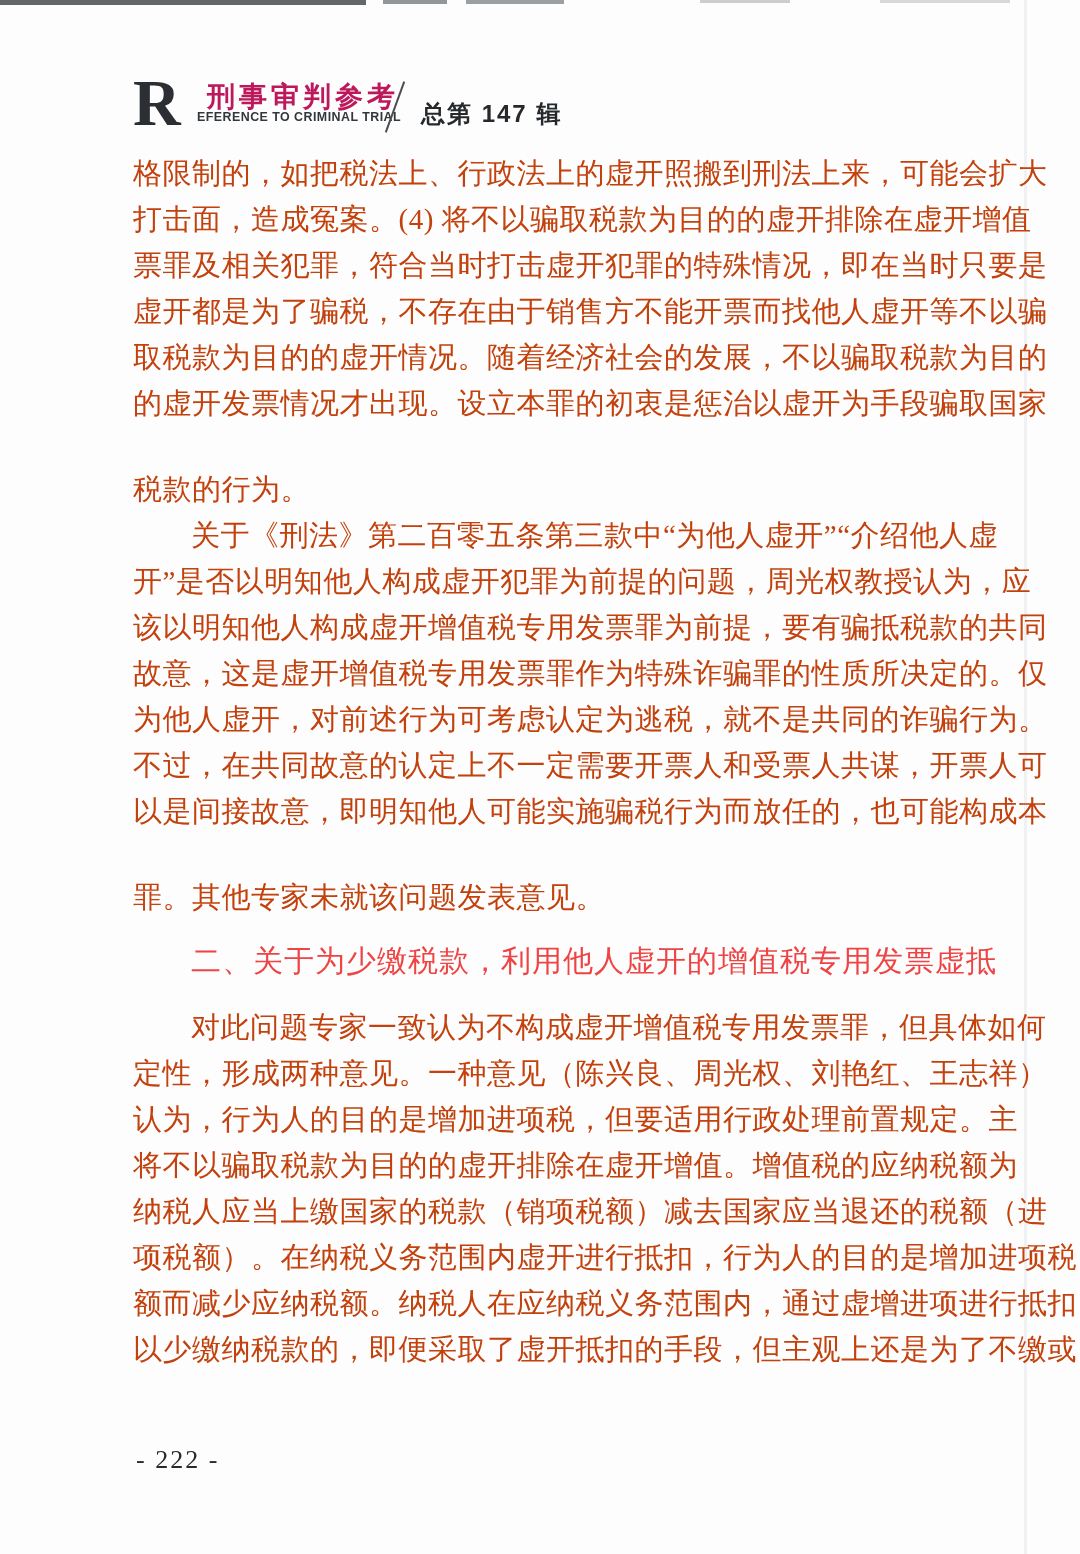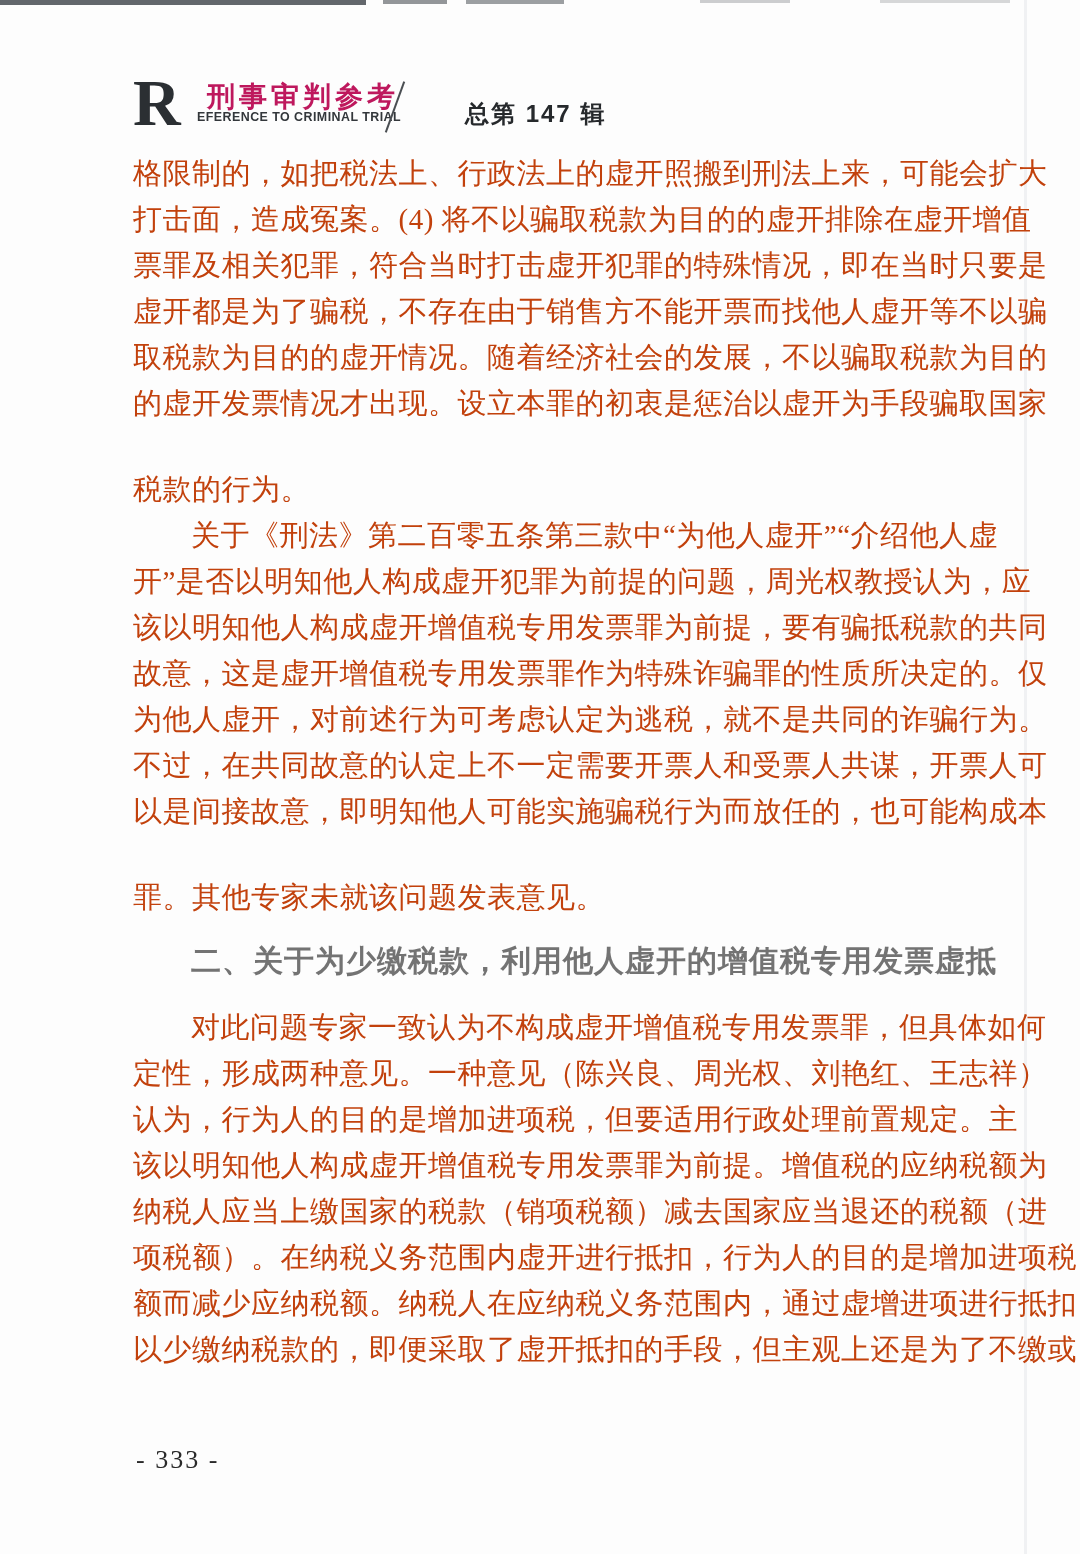--- a/index.html
+++ b/index.html
@@ -43,40 +43,40 @@
   .brand-slash{
     position:absolute;left:247px;top:4px;width:30px;height:52px;
   }
   .brand-slash::before{
     content:"";position:absolute;left:14px;top:0;width:2px;height:54px;
     background:#4a4e52;transform:rotate(20deg);
   }
   .brand-issue{
     position:absolute;left:288px;top:22px;
     font-family:"Liberation Sans","DejaVu Sans",sans-serif;
-    font-weight:bold;font-size:24px;letter-spacing:2px;color:#26292c;white-space:nowrap;margin-left:44px;
+    font-weight:bold;font-size:24px;letter-spacing:2px;color:#26292c;white-space:nowrap;
   }
 
   
   .main{position:absolute;left:133px;top:150px;width:818px;}
   .line{
     font-size:29px;
     line-height:46px;
     height:46px;
     letter-spacing:.5px;
     text-align:justify;
     text-align-last:justify;
     white-space:nowrap;
     color:#c2410c;
   }
   .line.short{text-align-last:left;margin-top:40px;}
   .line.indent{padding-left:58px;}
   .heading{
     font-family:"Liberation Sans","DejaVu Sans",sans-serif;
-    font-weight:bold;color:#737373;
+    font-weight:normal;color:#ef4444;
     margin-top:16px;margin-bottom:18px;
   }
   .heading .hline{
     font-size:30px;line-height:50px;height:50px;
     letter-spacing:1px;text-align:left;text-align-last:left;white-space:nowrap;
   }
   .heading .hline.indent{padding-left:58px;}
 
   .page-number{
     position:absolute;left:136px;top:1445px;
@@ -128,24 +128,24 @@
     </div>
 
     <div class="heading">
       <div class="hline indent">二、关于为少缴税款，利用他人虚开的增值税专用发票虚抵</div>
     </div>
 
     <div>
       <div class="line indent">对此问题专家一致认为不构成虚开增值税专用发票罪，但具体如何</div>
       <div class="line">定性，形成两种意见。一种意见（陈兴良、周光权、刘艳红、王志祥）</div>
       <div class="line">认为，行为人的目的是增加进项税，但要适用行政处理前置规定。主</div>
-      <div class="line">该以明知他人构成虚开增值税专用发票罪为前提。增值税的应纳税额为</div>
+      <div class="line">将不以骗取税款为目的的虚开排除在虚开增值。增值税的应纳税额为</div>
       <div class="line">纳税人应当上缴国家的税款（销项税额）减去国家应当退还的税额（进</div>
       <div class="line">项税额）。在纳税义务范围内虚开进行抵扣，行为人的目的是增加进项税</div>
       <div class="line">额而减少应纳税额。纳税人在应纳税义务范围内，通过虚增进项进行抵扣</div>
       <div class="line">以少缴纳税款的，即便采取了虚开抵扣的手段，但主观上还是为了不缴或</div>
     </div>
 
   </div>
 
-  <div class="page-number">- 333 -</div>
+  <div class="page-number">- 222 -</div>
 
 </div>
 
 </body></html>

